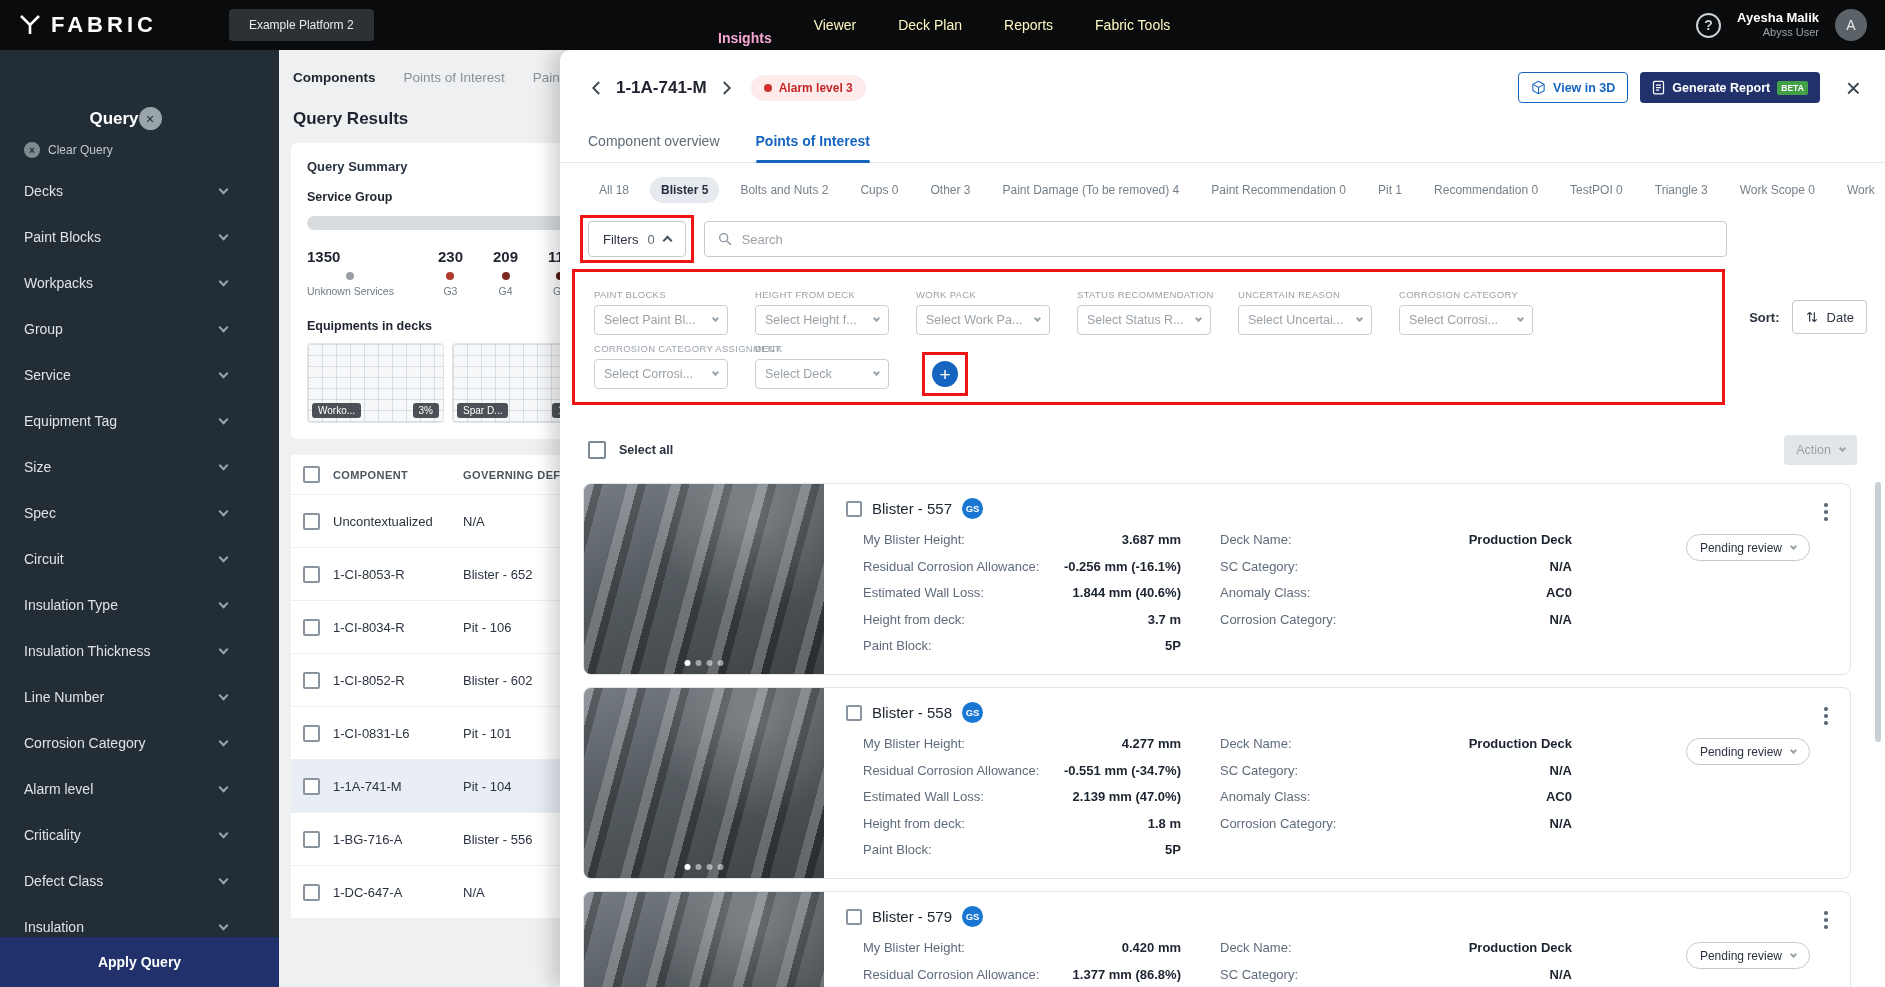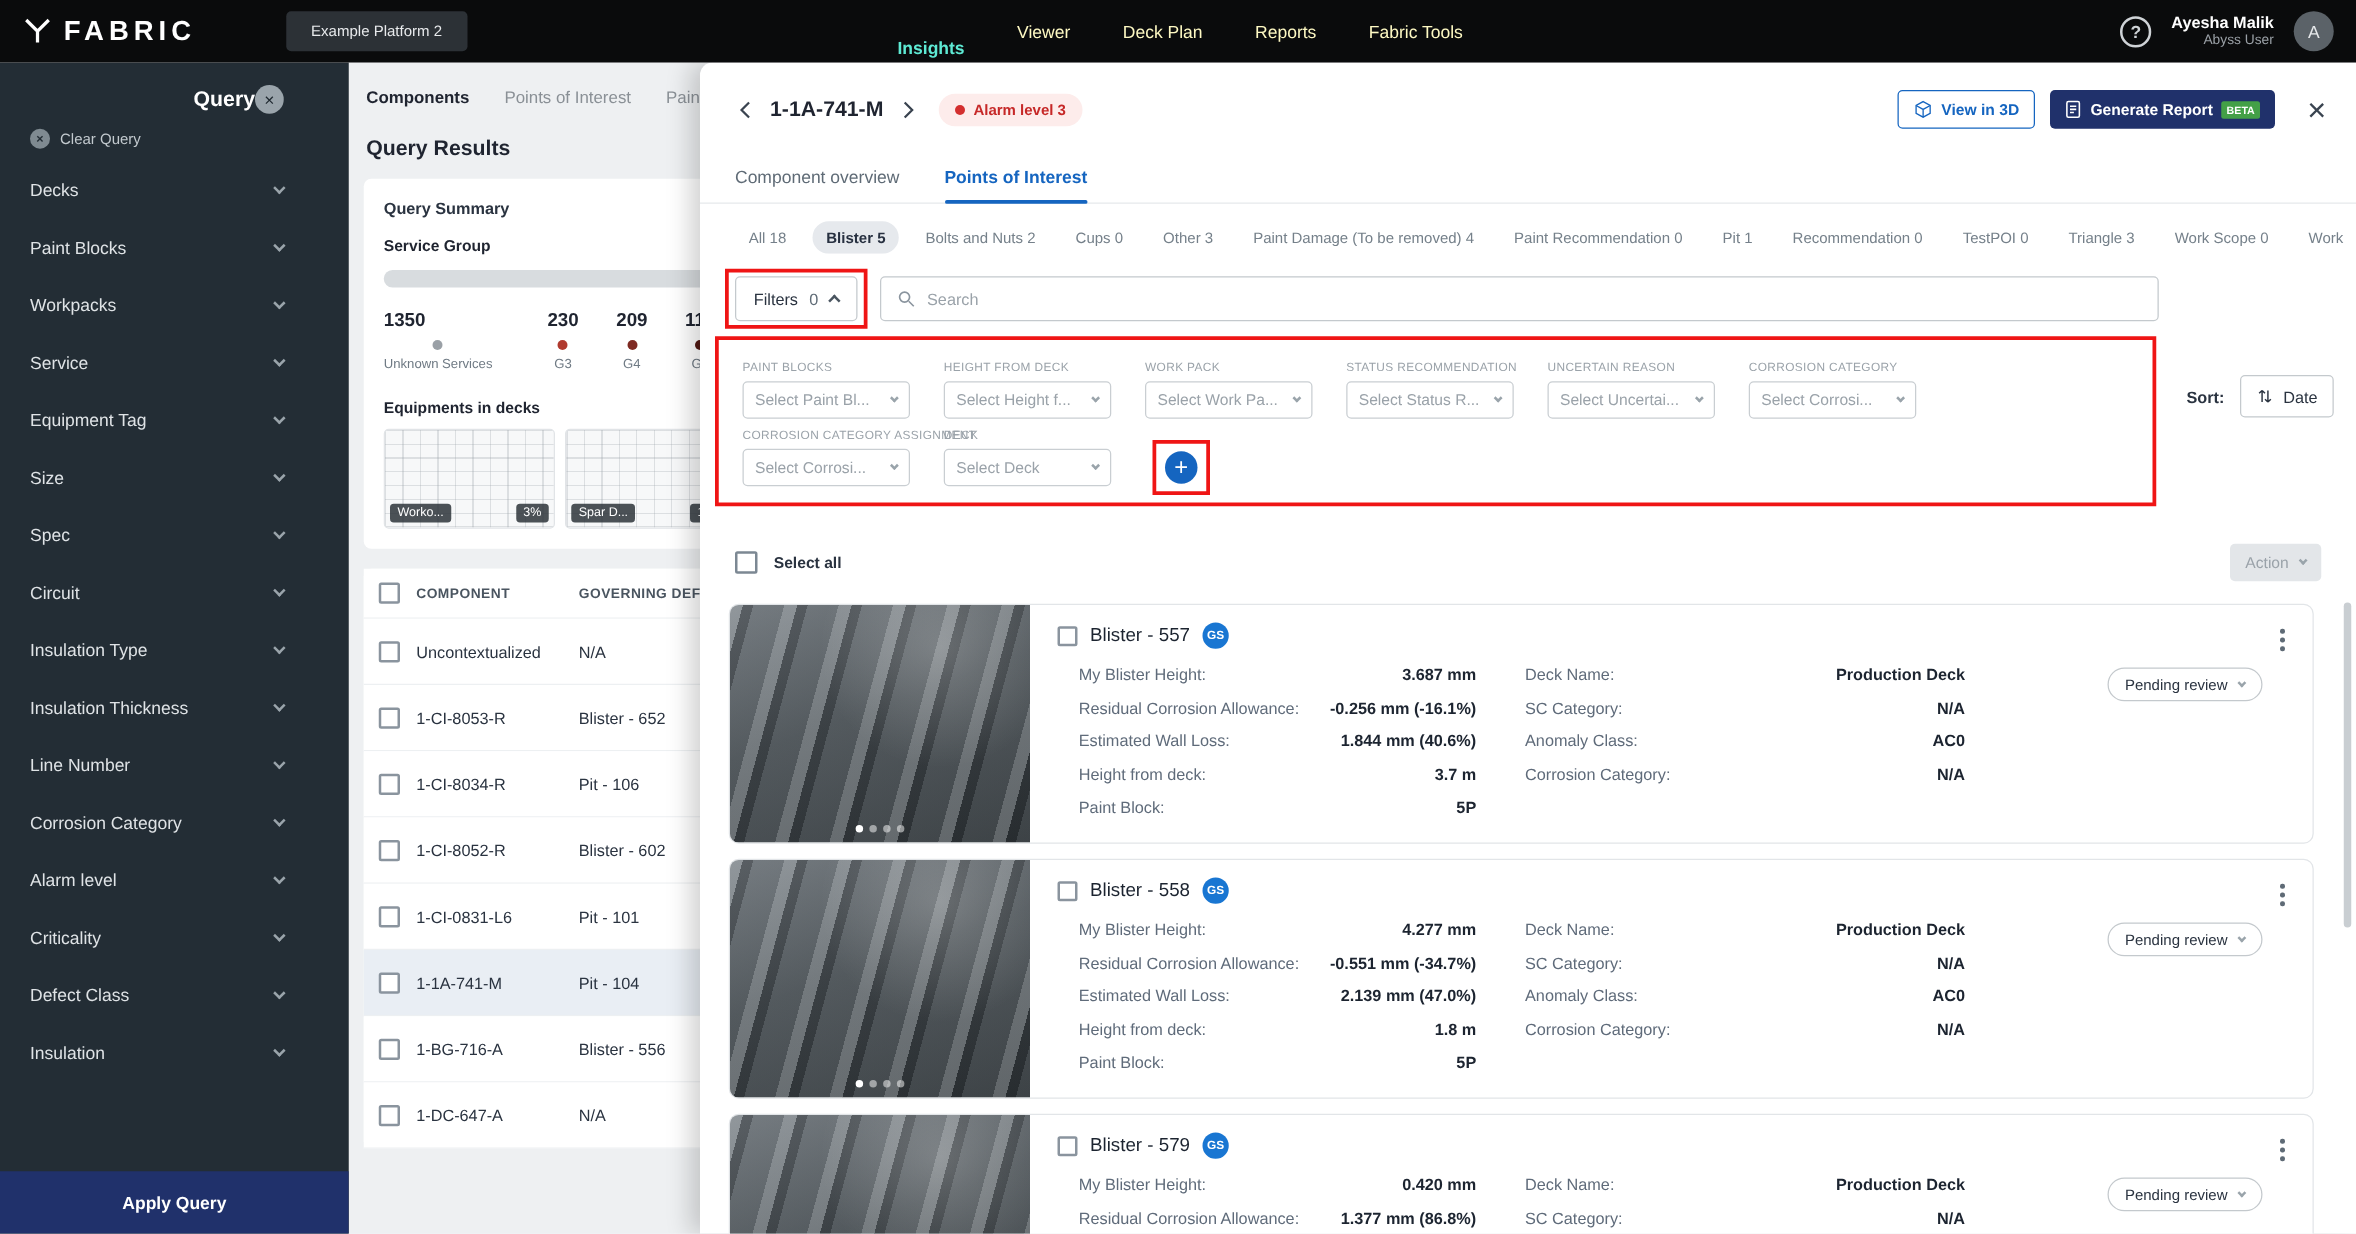--- a/index.html
+++ b/index.html
@@ -11,31 +11,31 @@
   .chev.up { transform:rotate(225deg); margin-top:3px; }
   .chev.dark { border-color:#4a5560; }
   .chev.small { width:5px; height:5px; }
 
   
   .topbar { position:absolute; top:0; left:0; right:0; height:50px; background:#0a0b0c; display:flex; align-items:center; color:#fff; z-index:40; padding:0 18px; }
   .logo { display:flex; align-items:center; gap:9px; font-weight:bold; font-size:22px; letter-spacing:4px; }
   .platform-badge { margin-left:72px; background:#2c3136; color:#e8eaec; font-size:12px; padding:9px 20px; border-radius:4px; }
   .topnav { position:absolute; left:718px; top:0; height:50px; display:flex; gap:42px; align-items:center; }
   .nav-item { font-size:14px; color:#fef9c3; display:flex; align-items:center; gap:8px; cursor:pointer; white-space:nowrap; }
-  .nav-item.active { color:#5eead4; font-weight:bold;margin-top:25px; }
+  .nav-item.active { color:#f9a8d4; font-weight:bold;margin-top:25px; }
   .topbar-right { margin-left:auto; display:flex; align-items:center; gap:16px; }
   .help-icon { width:25px; height:25px; border-radius:50%; border:2px solid #cfd3d7; color:#cfd3d7; display:flex; align-items:center; justify-content:center; font-size:14px; font-weight:bold; }
   .user-block { text-align:right; line-height:1.25; }
   .user-name { font-size:13px; font-weight:bold; }
   .user-role { font-size:11px; color:#9aa0a6; }
   .avatar { width:32px; height:32px; border-radius:50%; background:#5b6268; display:flex; align-items:center; justify-content:center; font-size:14px; color:#e6e8ea; }
 
   
   .sidebar { position:absolute; top:50px; left:0; bottom:0; width:279px; background:#232d35; z-index:10; color:#dfe3e6; overflow:hidden; }
-  .sb-head { display:flex; align-items:center; justify-content:flex-end; padding:18px 52px 10px 24px; }
+  .sb-head { display:flex; align-items:center; justify-content:center; padding:18px 52px 10px 24px;margin-top:39px; }
   .sb-title { font-size:17px; font-weight:bold; color:#fff; }
   .sb-close { width:23px; height:23px; border-radius:50%; background:#9aa4ab; color:#1d272e; font-size:14px; display:flex; align-items:center; justify-content:center; cursor:pointer; }
   .sb-clear { display:flex; align-items:center; gap:8px; padding:2px 24px 10px; font-size:12px; color:#c2c9ce; cursor:pointer; }
   .sb-clear-icon { width:16px; height:16px; border-radius:50%; background:#7f8a91; color:#232d35; font-size:10px; font-weight:bold; display:flex; align-items:center; justify-content:center; }
   .sb-item { height:46px; display:flex; align-items:center; justify-content:space-between; padding:0 52px 0 24px; font-size:14px; cursor:pointer; }
   .apply-btn { position:absolute; bottom:0; left:0; right:0; height:50px; background:#20316b; color:#fff; font-size:14px; font-weight:bold; display:flex; align-items:center; justify-content:center; cursor:pointer; z-index:5; }
 
   
   .mid { position:absolute; top:50px; left:279px; width:660px; bottom:0; background:#eef0f2; z-index:1; }
   .mid-tabs { display:flex; gap:28px; padding:20px 0 0 14px; font-size:13.5px; white-space:nowrap; }
@@ -215,20 +215,24 @@
       <div class="sb-item">
         <span>Paint Blocks</span>
         <span class="chev"></span>
       </div>
 
       <div class="sb-item">
         <span>Workpacks</span>
         <span class="chev"></span>
       </div>
 
+      <div class="sb-item">
+        <span>Group</span>
+        <span class="chev"></span>
+      </div>
 
       <div class="sb-item">
         <span>Service</span>
         <span class="chev"></span>
       </div>
 
       <div class="sb-item">
         <span>Equipment Tag</span>
         <span class="chev"></span>
       </div>

